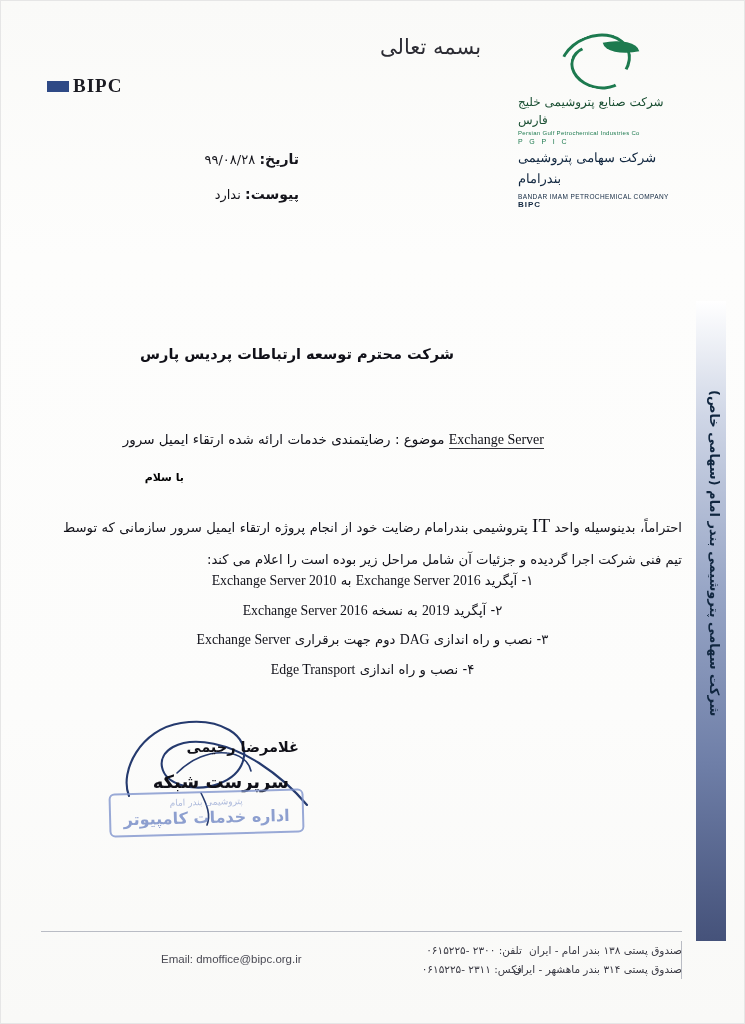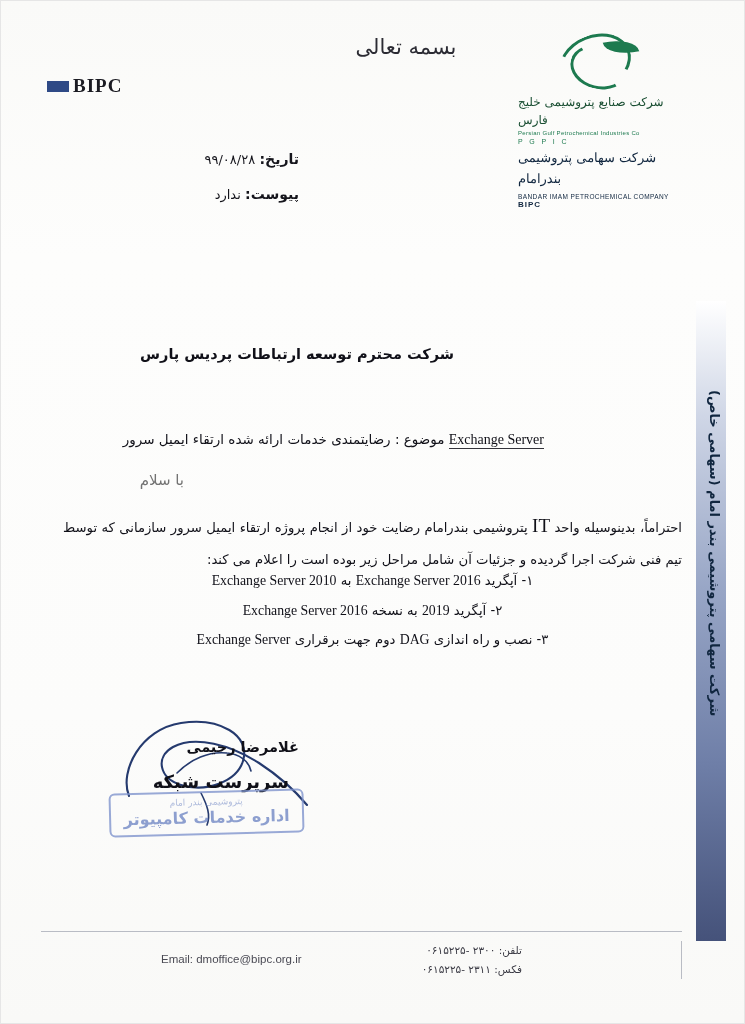--- a/index.html
+++ b/index.html
@@ -28,21 +28,20 @@
       linear-gradient(180deg, rgba(250,250,248,1) 0%, rgba(253,253,252,1) 25%, rgba(252,252,251,1) 70%, rgba(249,249,247,1) 100%);
     pointer-events: none;
   }
 
   
   .basmala {
     position: absolute;
     left: 330px;
     top: 34px;
     width: 150px;
-    text-align: center;
     font-family: "DejaVu Serif", serif;
     font-size: 21px;
     color: #2b2b33;
     direction: rtl;
   }
 
   .bipc-bar {
     position: absolute;
     left: 46px;
     top: 80px;
@@ -203,22 +202,23 @@
     font-size: 14px;
     border-bottom: 1px solid #33333a;
     padding-bottom: 1px;
   }
 
   .salam {
     position: absolute;
     right: 560px;
     top: 470px;
     direction: rtl;
-    font-size: 15px;
-    color: #737373;
+    font-size: 11px;
+    color: #000000;
+    font-weight: bold;
   }
 
   .para {
     position: absolute;
     right: 62px;
     left: 62px;
     top: 505px;
     direction: rtl;
     text-align: justify;
     font-size: 13.2px;
@@ -435,20 +435,25 @@
       <span>به نسخه</span>
       <span class="latin">Exchange Server 2016</span>
     </div>
     <div class="list-item">
       <span>۳-</span>
       <span>نصب و راه اندازی</span>
       <span class="latin">DAG</span>
       <span>دوم جهت برقراری</span>
       <span class="latin">Exchange Server</span>
     </div>
+    <div class="list-item">
+      <span>۴-</span>
+      <span>نصب و راه اندازی</span>
+      <span class="latin">Edge Transport</span>
+    </div>
   </div>
 
   <svg class="signature-scribble" viewBox="0 0 230 130">
     <path d="M18,95 C8,70 30,28 70,22 C108,16 140,34 132,60 C126,80 96,92 70,84 C48,77 44,56 62,46 C84,34 120,44 148,62 C168,75 186,92 196,104" fill="none" stroke="#253a6e" stroke-width="2.1" stroke-linecap="round"></path>
     <path d="M66,72 C80,58 98,50 116,52 C128,53 138,60 140,70" fill="none" stroke="#253a6e" stroke-width="1.6" stroke-linecap="round"></path>
     <path d="M90,92 C96,104 100,114 96,124" fill="none" stroke="#253a6e" stroke-width="1.6" stroke-linecap="round"></path>
   </svg>
 
   <div class="sign-name">غلامرضا رحیمی</div>
   <div class="sign-title">سرپرست شبکه</div>
@@ -458,20 +463,24 @@
       <div class="stamp-l1">پتروشیمی بندر امام</div>
       <div class="stamp-l2">اداره خدمات کامپیوتر</div>
     </div>
   </div>
 
   <div class="side-band"></div>
   <div class="side-text">شرکت سهامی پتروشیمی بندر امام (سهامی خاص)</div>
 
   <div class="footer-rule"></div>
   <div class="footer">
+    <div class="f-col f-addr">
+      <div>صندوق پستی ۱۳۸ بندر امام - ایران</div>
+      <div>صندوق پستی ۳۱۴ بندر ماهشهر - ایران</div>
+    </div>
     <div class="f-sep"></div>
     <div class="f-col f-tel">
       <div>
         <span>تلفن:</span>
         <span>۲۳۰۰ -۰۶۱۵۲۲۵</span>
       </div>
       <div>
         <span>فکس:</span>
         <span>۲۳۱۱ -۰۶۱۵۲۲۵</span>
       </div>

